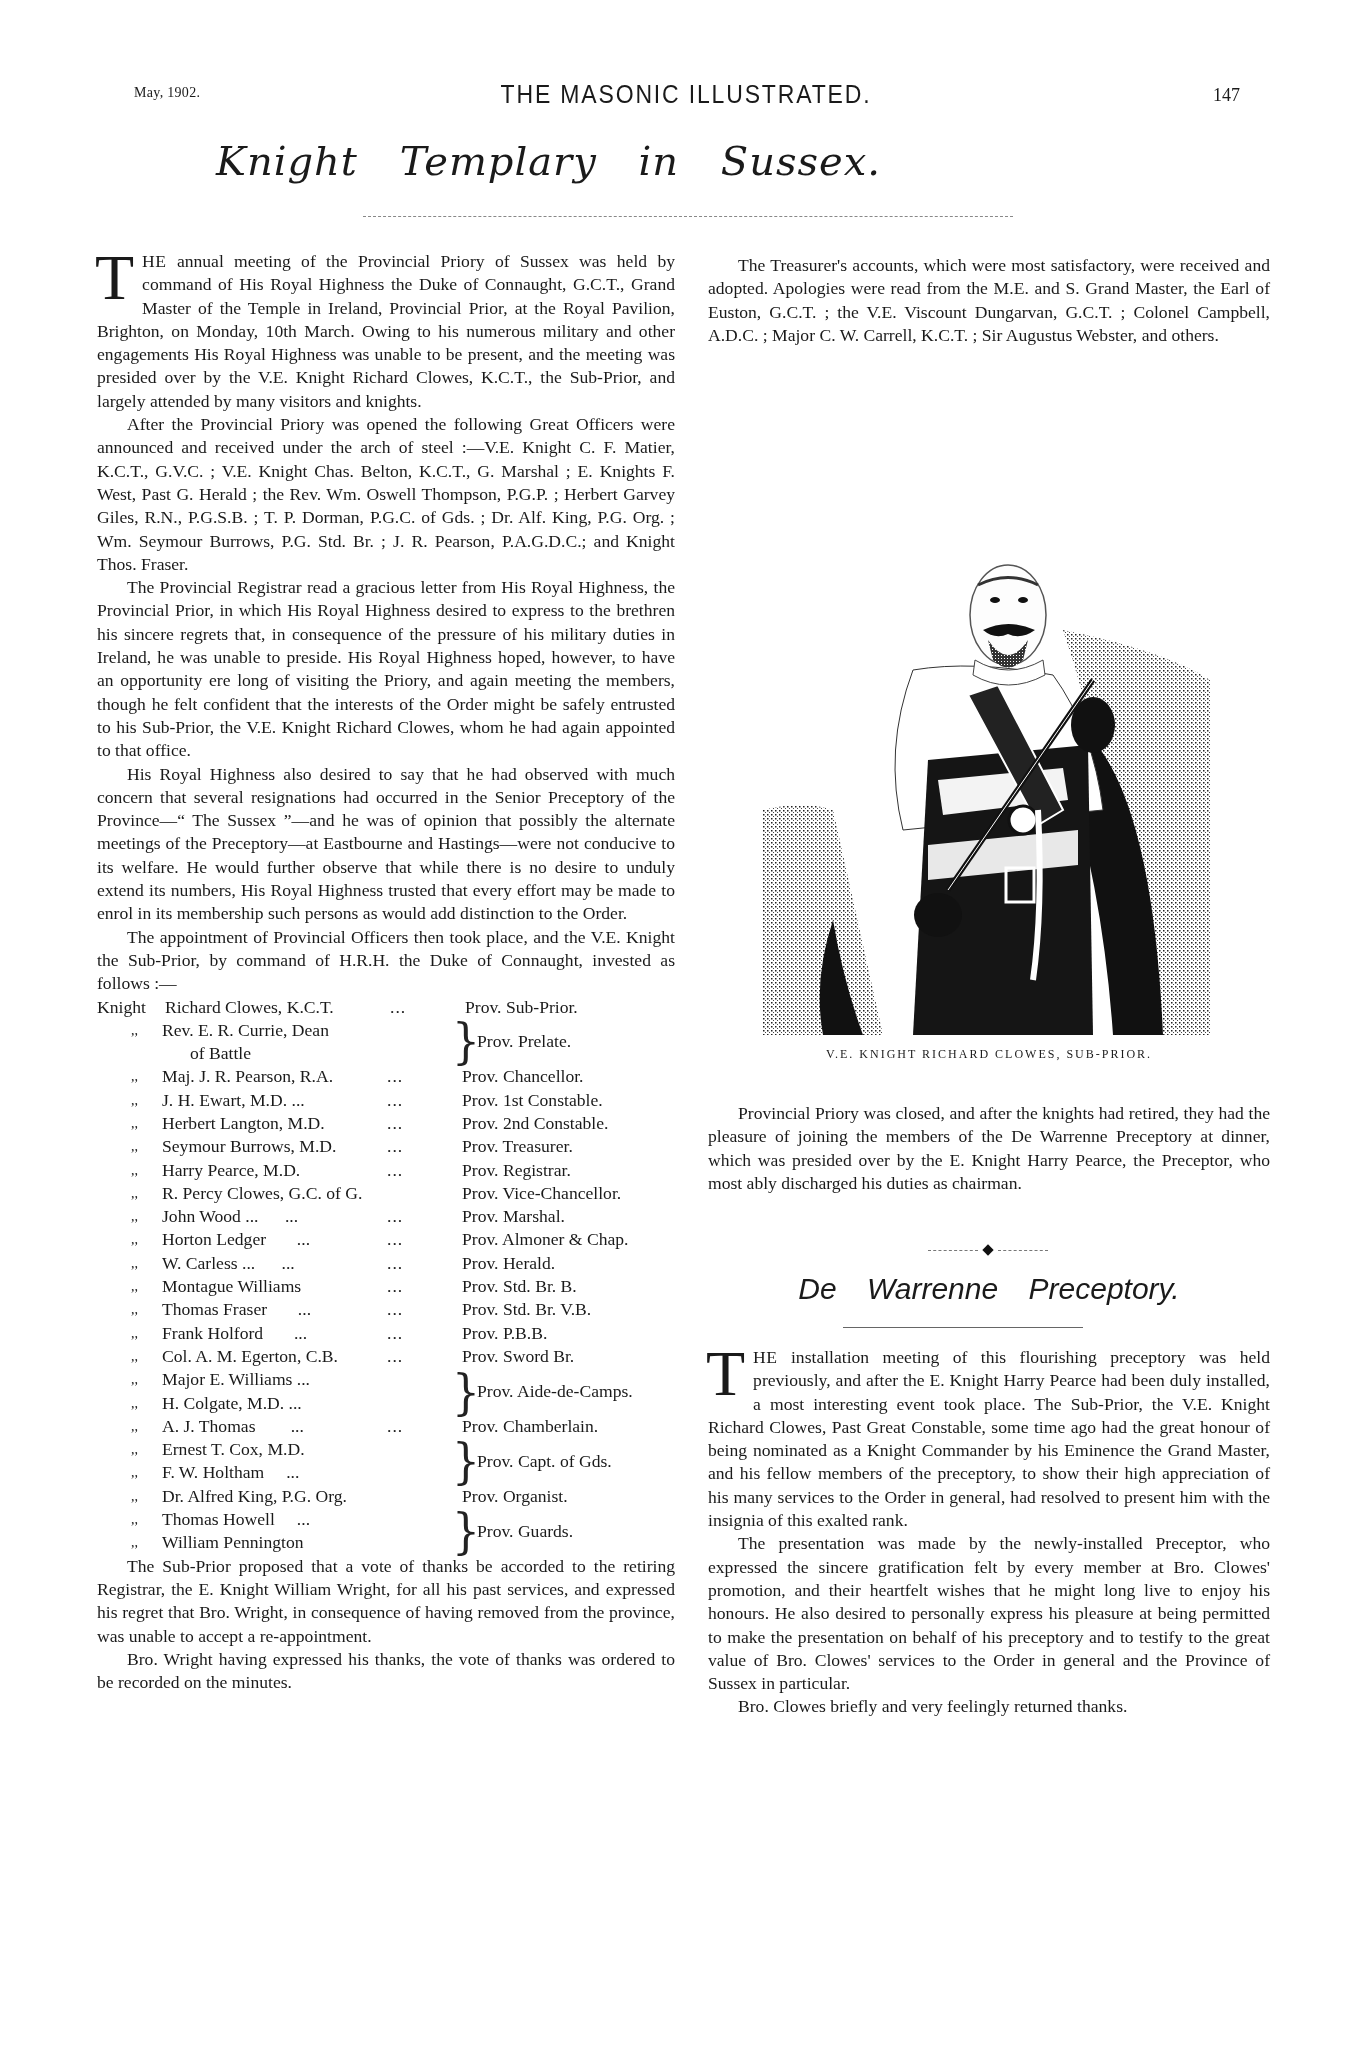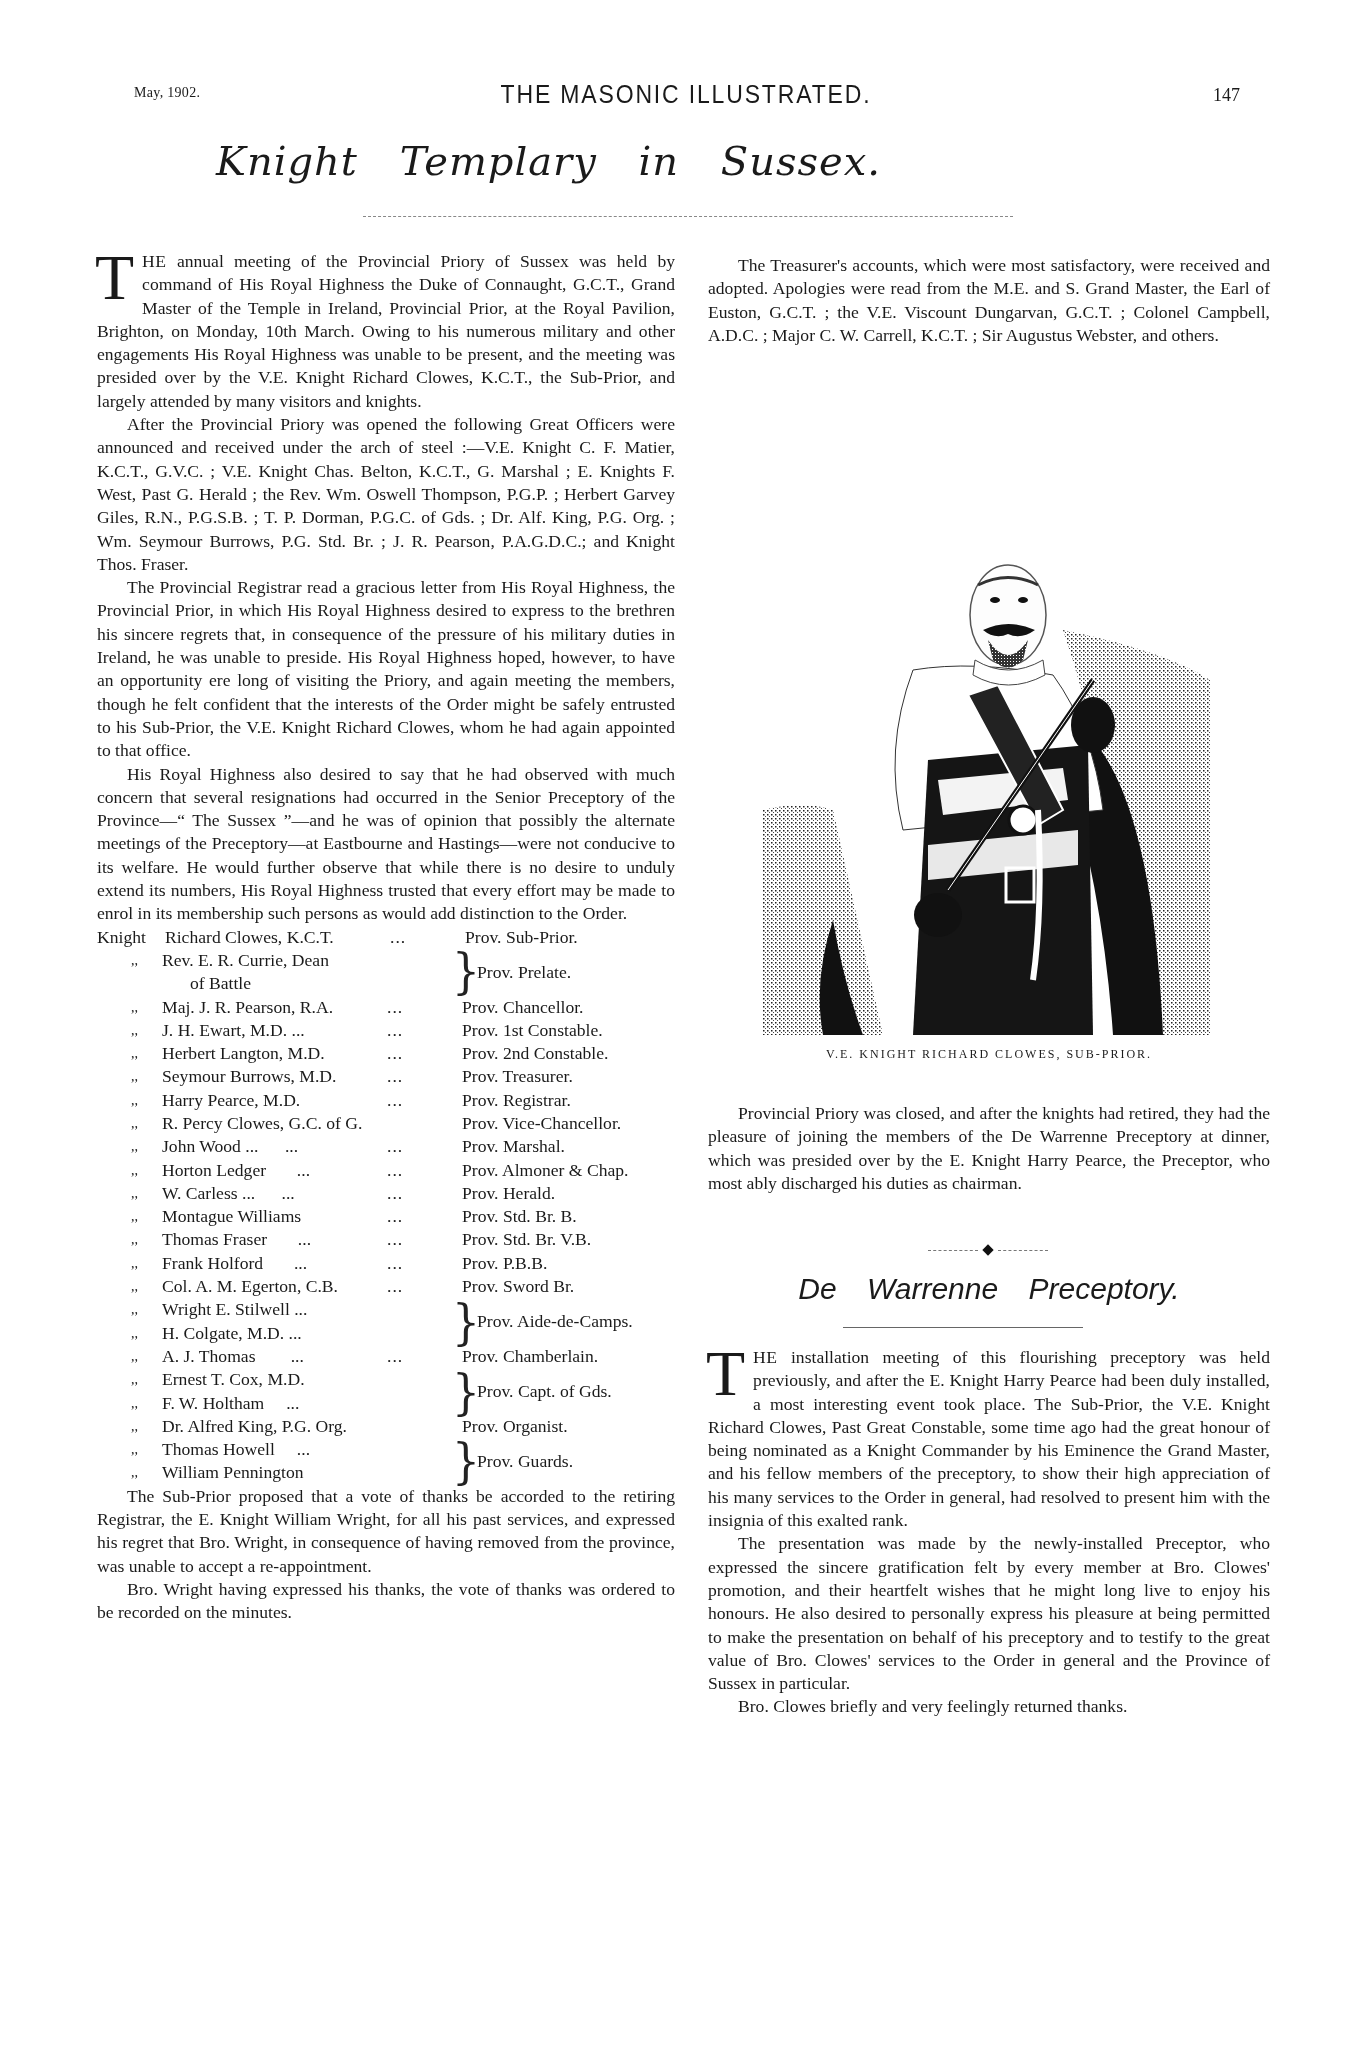--- a/index.html
+++ b/index.html
@@ -87,20 +87,21 @@
 <div class="main-title">Knight Templary in Sussex.</div>
 <div class="title-rule"></div>
 
 <div class="col col-left">
   <p class="dropcap-para">
     <span class="dropcap">T</span><span class="smallcap-lead">HE</span><span> annual meeting of the Provincial Priory of Sussex was held by command of His Royal Highness the Duke of Connaught, G.C.T., Grand Master of the Temple in Ireland, Provincial Prior, at the Royal Pavilion, Brighton, on Monday, 10th March. Owing to his numerous military and other engagements His Royal Highness was unable to be present, and the meeting was presided over by the V.E. Knight Richard Clowes, K.C.T., the Sub-Prior, and largely attended by many visitors and knights.</span>
   </p>
   <p>After the Provincial Priory was opened the following Great Officers were announced and received under the arch of steel :—V.E. Knight C. F. Matier, K.C.T., G.V.C. ; V.E. Knight Chas. Belton, K.C.T., G. Marshal ; E. Knights F. West, Past G. Herald ; the Rev. Wm. Oswell Thompson, P.G.P. ; Herbert Garvey Giles, R.N., P.G.S.B. ; T. P. Dorman, P.G.C. of Gds. ; Dr. Alf. King, P.G. Org. ; Wm. Seymour Burrows, P.G. Std. Br. ; J. R. Pearson, P.A.G.D.C.; and Knight Thos. Fraser.</p>
   <p>The Provincial Registrar read a gracious letter from His Royal Highness, the Provincial Prior, in which His Royal Highness desired to express to the brethren his sincere regrets that, in consequence of the pressure of his military duties in Ireland, he was unable to preside. His Royal Highness hoped, however, to have an opportunity ere long of visiting the Priory, and again meeting the members, though he felt confident that the interests of the Order might be safely entrusted to his Sub-Prior, the V.E. Knight Richard Clowes, whom he had again appointed to that office.</p>
   <p>His Royal Highness also desired to say that he had observed with much concern that several resignations had occurred in the Senior Preceptory of the Province—“ The Sussex ”—and he was of opinion that possibly the alternate meetings of the Preceptory—at Eastbourne and Hastings—were not conducive to its welfare. He would further observe that while there is no desire to unduly extend its numbers, His Royal Highness trusted that every effort may be made to enrol in its membership such persons as would add distinction to the Order.</p>
+  <p>The appointment of Provincial Officers then took place, and the V.E. Knight the Sub-Prior, by command of H.R.H. the Duke of Connaught, invested as follows :—</p>
 
   <div class="officers">
 
     <div class="officer-row">
       <span class="ditto first">Knight</span>
       <span class="officer-name">Richard Clowes, K.C.T.</span>
       <span class="officer-dots">...</span>
       <span class="officer-office">Prov. Sub-Prior.</span>
     </div>
 
@@ -195,21 +196,21 @@
         <span class="ditto">,,</span>
         <span class="officer-name">Col. A. M. Egerton, C.B.</span>
         <span class="officer-dots">...</span>
         <span class="officer-office">Prov. Sword Br.</span>
       </div>
 
     <div class="group">
       <div class="group-names">
         <div class="officer-row">
             <span class="ditto">,,</span>
-            <span class="officer-name" style="white-space:pre">Wright E. Stilwell ...</span>
+            <span class="officer-name" style="white-space:pre">Major E. Williams ...</span>
           </div>
         <div class="officer-row">
             <span class="ditto">,,</span>
             <span class="officer-name" style="white-space:pre">H. Colgate, M.D. ...</span>
           </div>
       </div>
       <span class="brace">}</span>
       <span class="group-office">Prov. Aide-de-Camps.</span>
     </div>
     <div class="officer-row">

